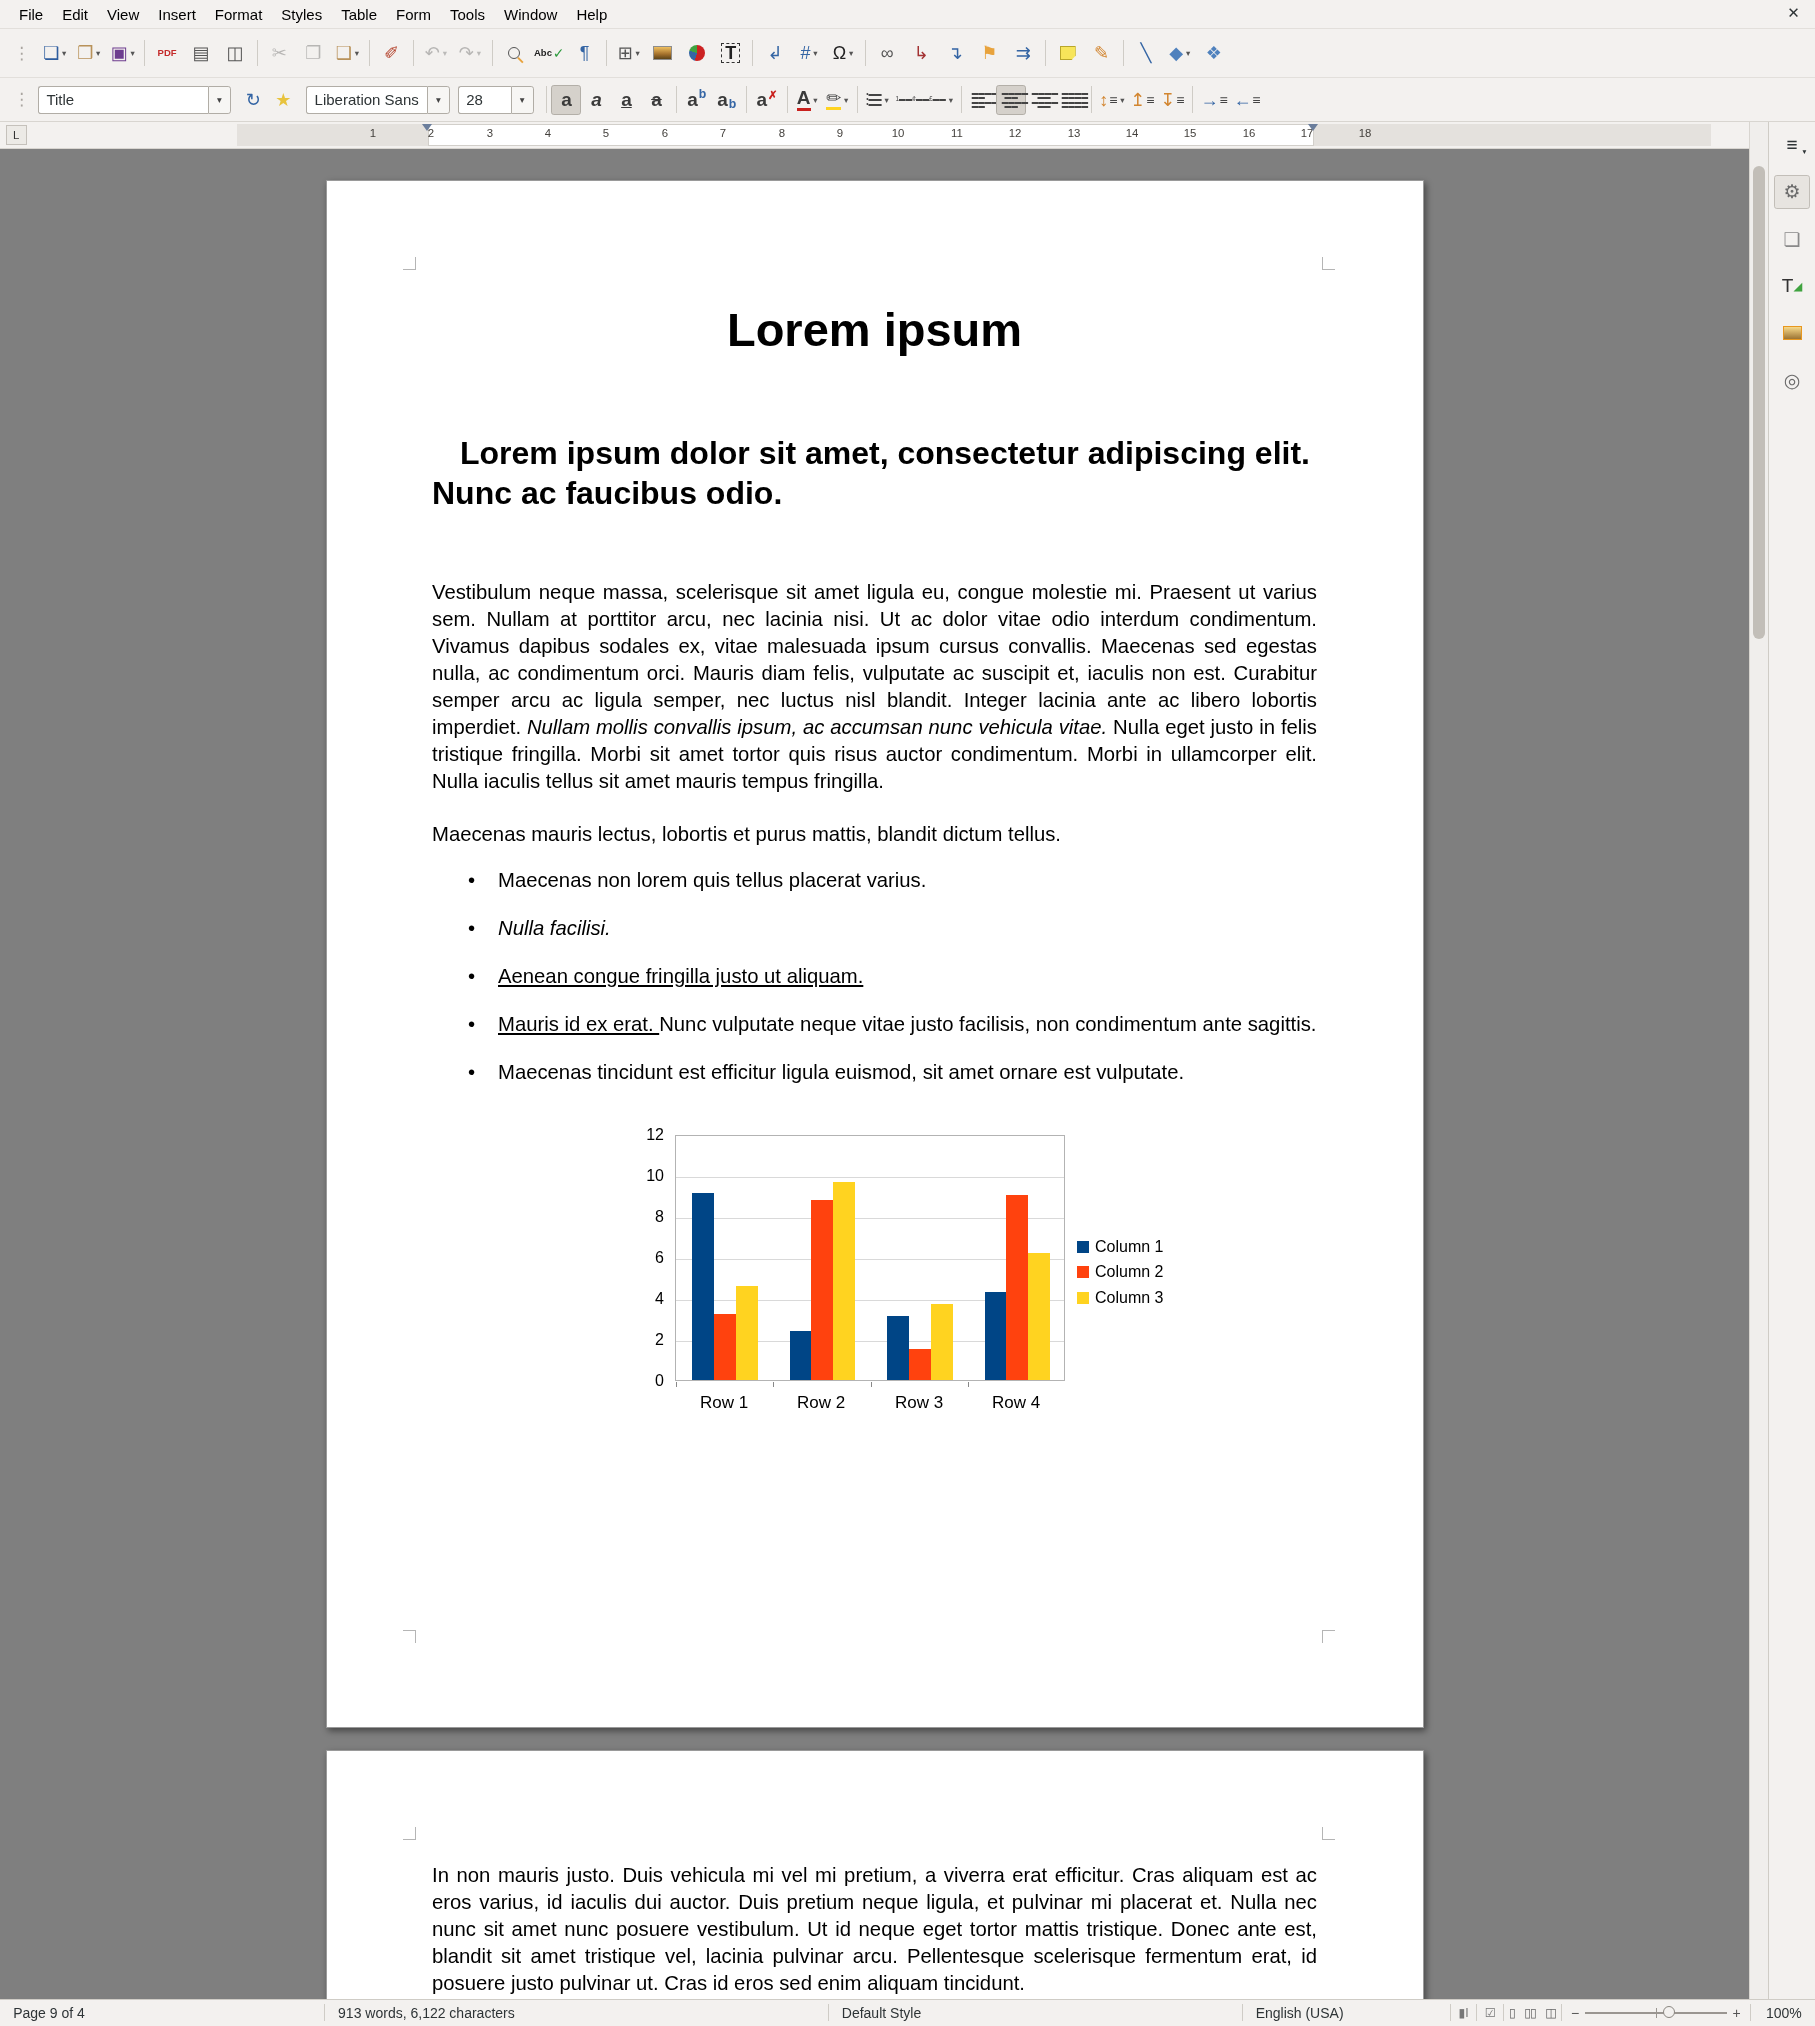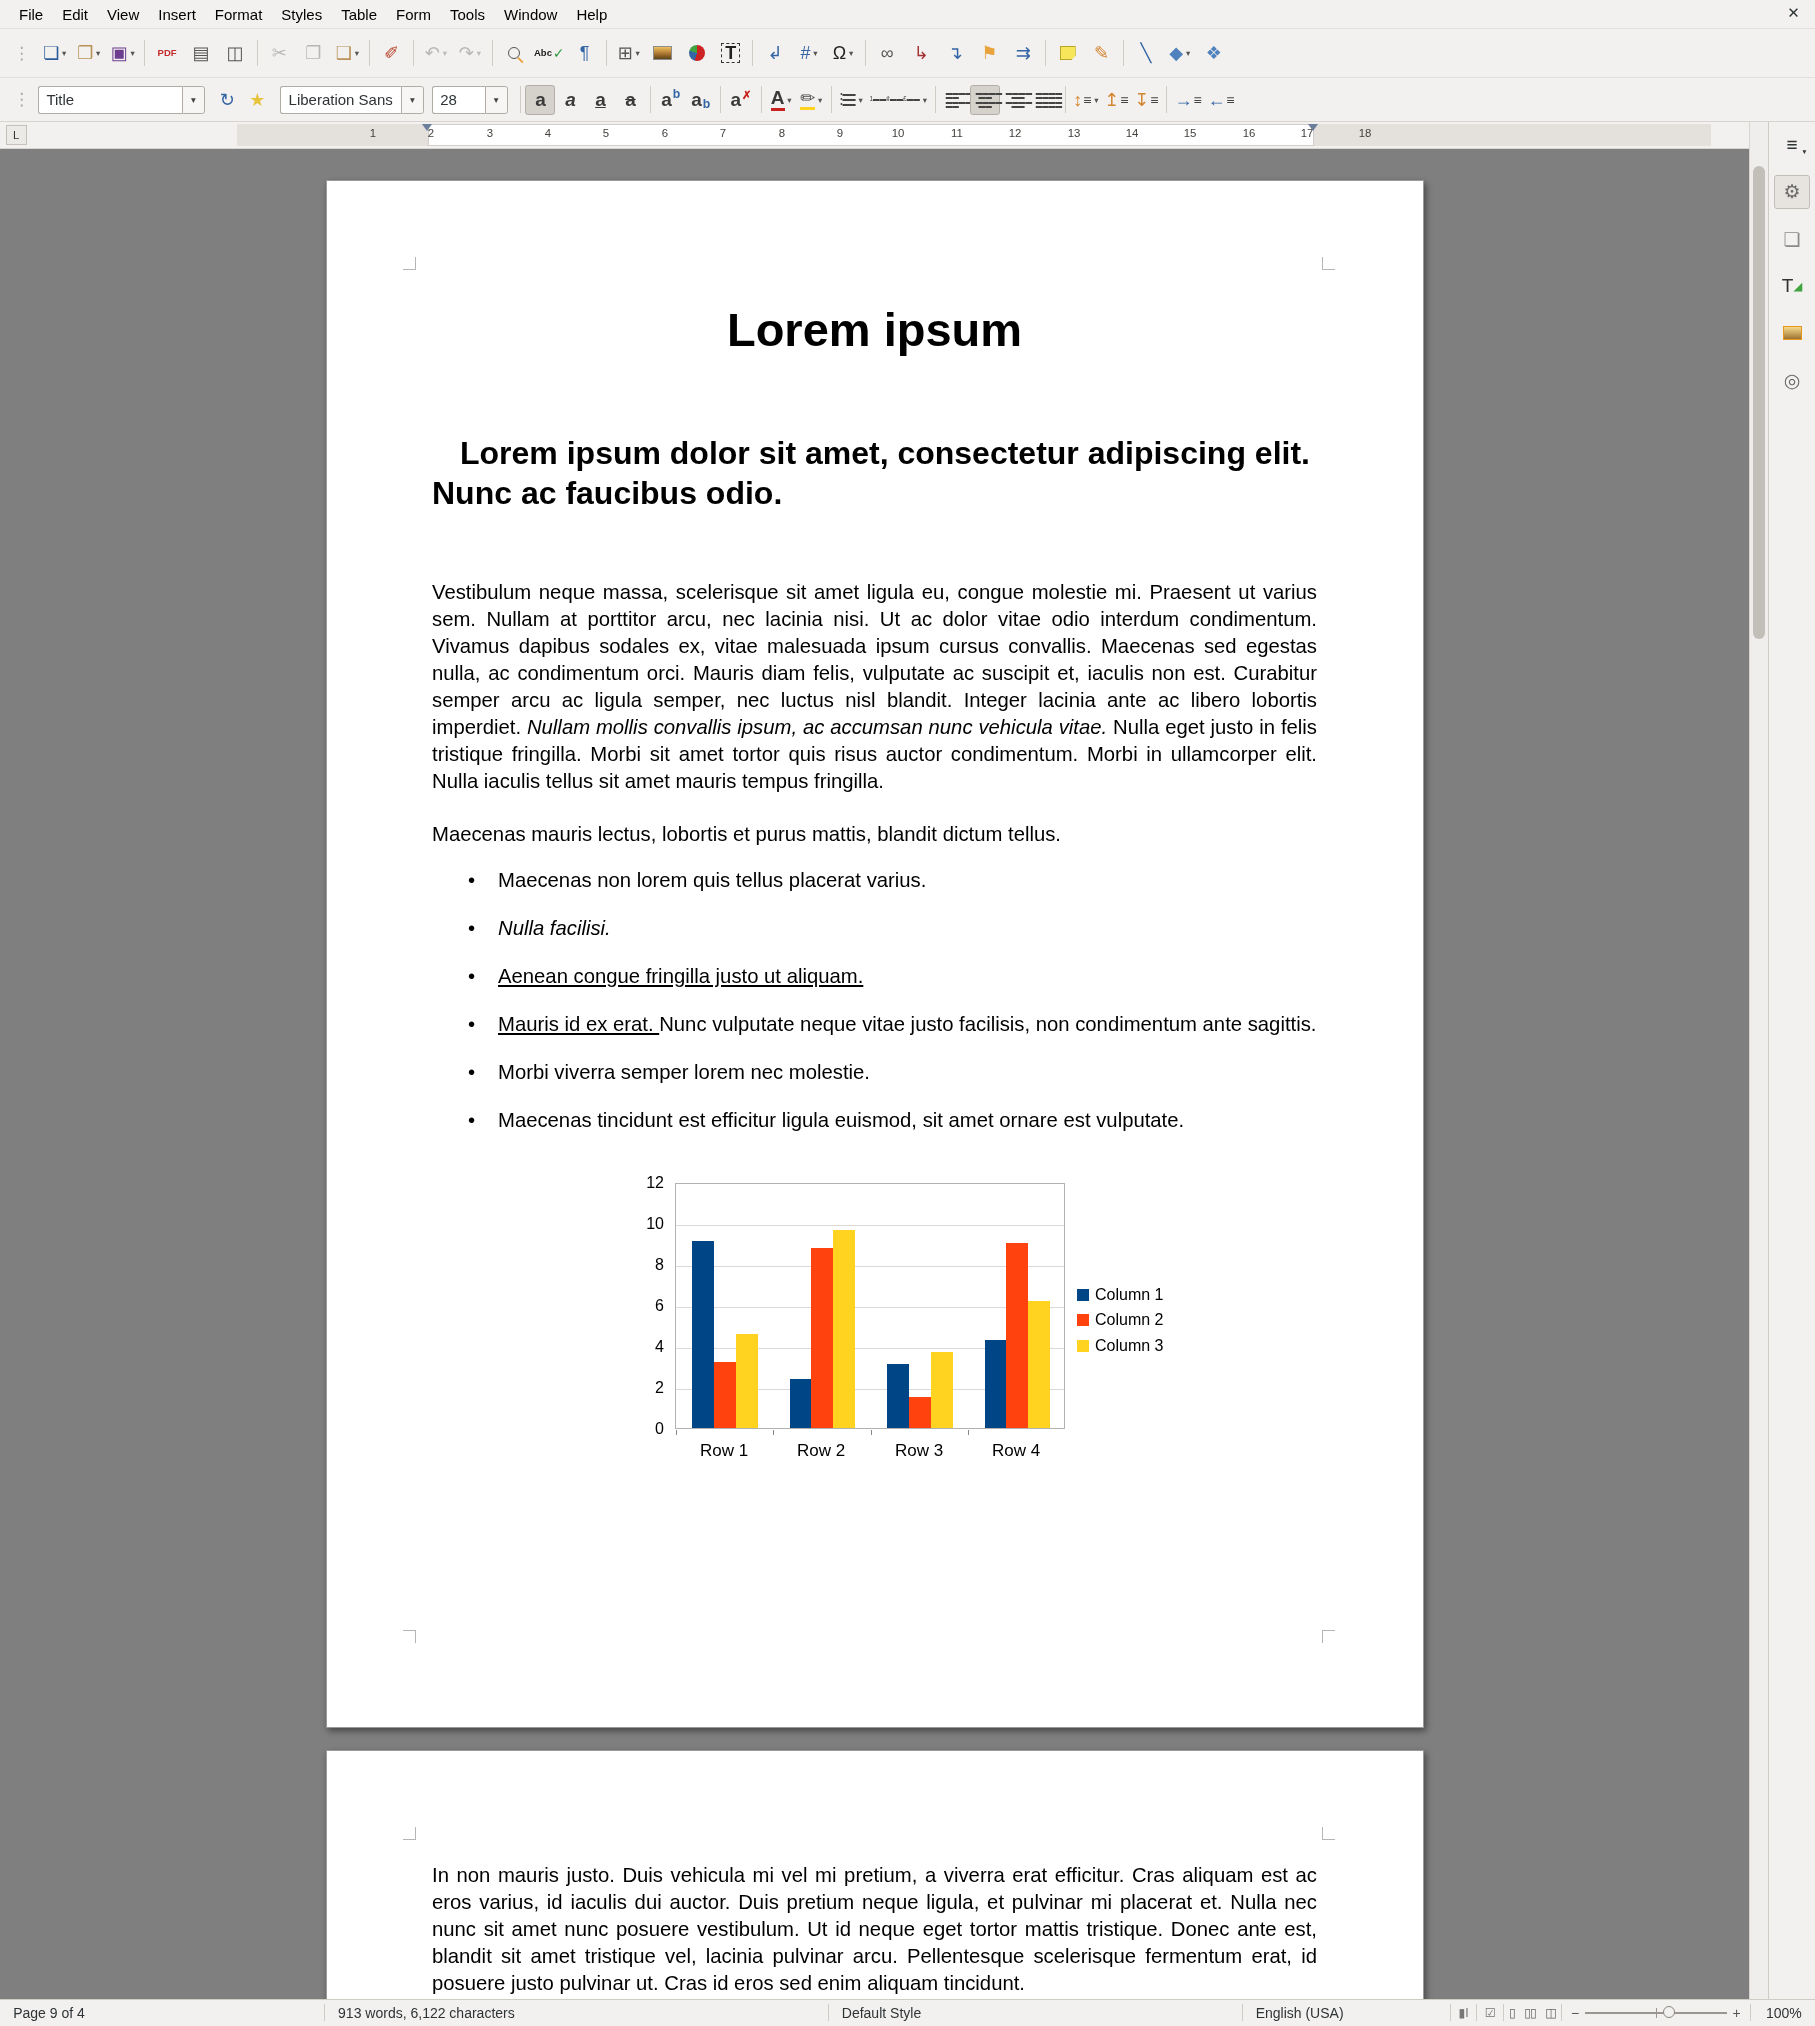--- a/index.html
+++ b/index.html
@@ -266,21 +266,21 @@
       <button class="tbtn">
         <span class="glyph" style="color: rgb(79, 129, 189);">◆</span>
         <span class="dd">▾</span>
       </button>
       <button class="tbtn">
         <span class="glyph" style="color: rgb(79, 129, 189);">❖</span>
       </button>
     </div>
 
   <div class="toolbar toolbar-format">
-    <span class="combo" style="width:167px">
+    <span class="combo" style="width:193px">
       <span class="field" style="flex:1">Title</span>
       <span class="arrow">▾</span>
     </span>
     <button class="tbtn" style="height:30px">
         <span class="glyph" style="color:#3465a4">↻</span>
       </button>
     <button class="tbtn" style="height:30px;margin-right:7.6px">
         <span class="glyph" style="color:#e8c33d">★</span>
       </button>
     <span class="combo" style="width:144px">
@@ -398,21 +398,20 @@
 
           <div class="doc-title">Lorem ipsum</div>
           <div class="doc-heading">Lorem ipsum dolor sit amet, consectetur adipiscing elit. Nunc ac faucibus odio.</div>
           <p class="doc-para para1" id="para1"><span>Vestibulum neque massa, scelerisque sit amet ligula eu, congue molestie mi. Praesent ut varius sem. Nullam at porttitor arcu, nec lacinia nisi. Ut ac dolor vitae odio interdum condimentum. </span><span class="seg-bold">Vivamus dapibus sodales ex, vitae malesuada ipsum cursus convallis. Maecenas sed egestas nulla, ac condimentum orci. </span><span>Mauris diam felis, vulputate ac suscipit et, iaculis non est. Curabitur semper arcu ac ligula semper, nec luctus nisl blandit. Integer lacinia ante ac libero lobortis imperdiet. </span><span class="seg-italic">Nullam mollis convallis ipsum, ac accumsan nunc vehicula vitae. </span><span>Nulla eget justo in felis tristique fringilla. Morbi sit amet tortor quis risus auctor condimentum. Morbi in ullamcorper elit. Nulla iaculis tellus sit amet mauris tempus fringilla.</span></p>
           <p class="doc-para para2">Maecenas mauris lectus, lobortis et purus mattis, blandit dictum tellus.</p>
           <ul class="doc-list" id="bullet-list">
               <li><span class="seg-bold">Maecenas non lorem quis tellus placerat varius.</span></li>
               <li><span class="seg-italic">Nulla facilisi.</span></li>
               <li><span class="seg-underline">Aenean congue fringilla justo ut aliquam. </span></li>
               <li><span class="seg-underline">Mauris id ex erat. </span><span>Nunc vulputate neque vitae justo facilisis, non condimentum ante sagittis.</span></li>
-              <li><span>Morbi viverra semper lorem nec molestie.</span></li>
               <li><span>Maecenas tincidunt est efficitur ligula euismod, sit amet ornare est vulputate.</span></li>
             </ul>
 
           <div class="chart" id="chart">
             <div class="plot" id="chart-plot">
                 <div class="gridline" style="top: 205px;"></div>
                 <div class="gridline" style="top: 164px;"></div>
                 <div class="gridline" style="top: 123px;"></div>
                 <div class="gridline" style="top: 82px;"></div>
                 <div class="gridline" style="top: 41px;"></div>

